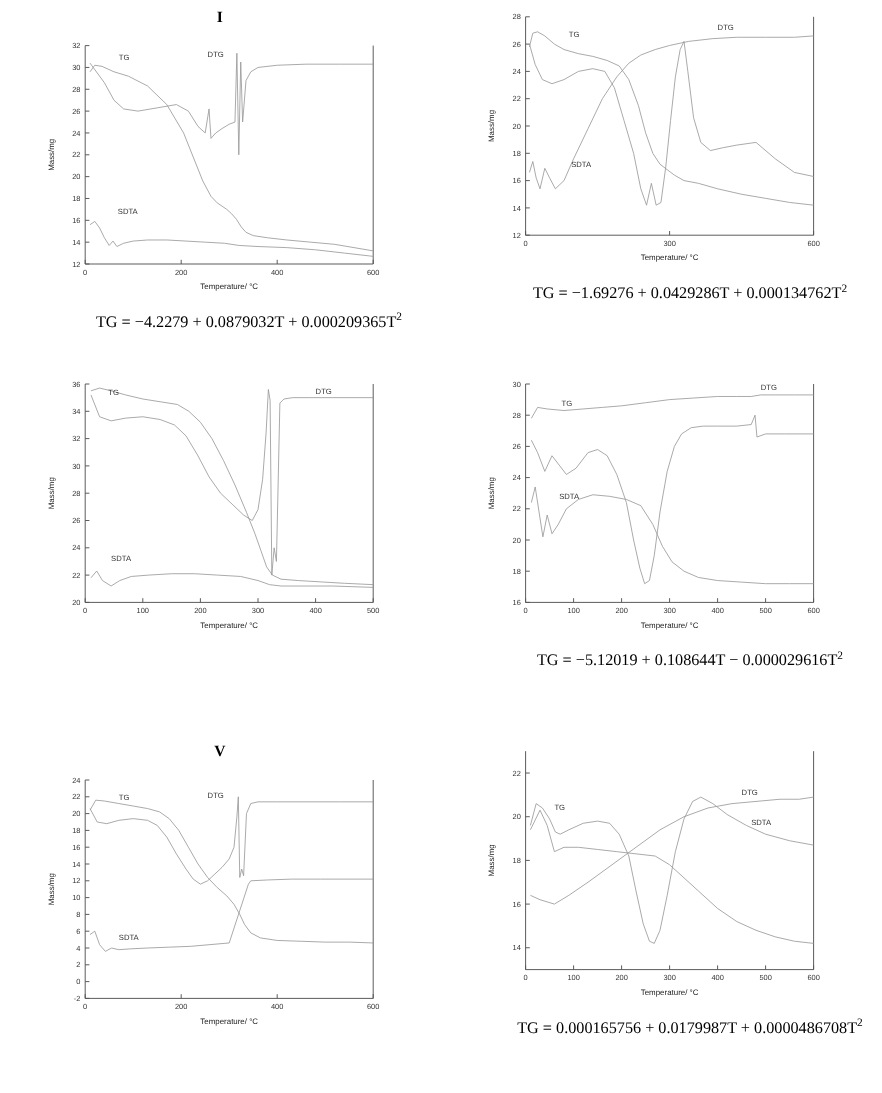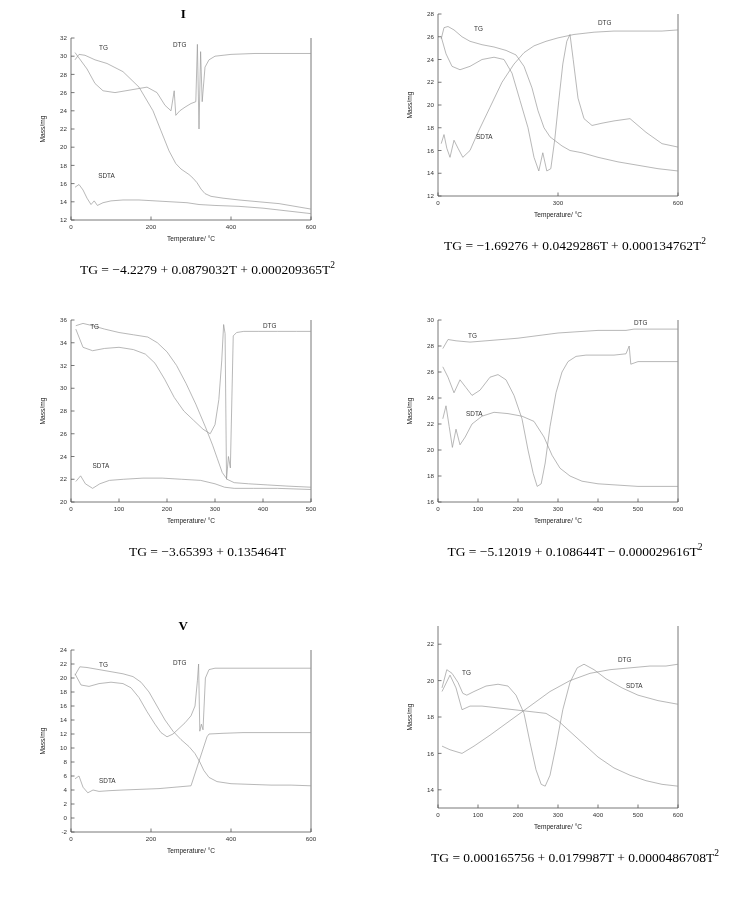--- a/index.html
+++ b/index.html
@@ -157,21 +157,20 @@
             <text class="axistitle" x="172" y="217" text-anchor="middle">Temperature/ °C</text>
             <text class="axistitle" x="0" y="0" text-anchor="middle" transform="translate(26,105) rotate(-90)">Mass/mg</text>
             <path class="curve curve-tg" d="M56.80,19.69 L64.00,17.41 L73.60,19.69 L85.60,23.10 L100.00,26.51 L114.40,28.79 L128.80,31.06 L138.40,36.75 L148.00,45.85 L157.60,59.50 L167.20,77.70 L176.80,98.17 L186.40,120.92 L193.60,139.13 L198.40,152.77 L203.20,166.42 L208.00,173.25 L215.20,176.66 L229.60,177.80 L248.80,178.94 L268.00,180.08 L292.00,181.21 "></path>
             <text class="curvelabel" x="71.2" y="23.099999999999966" text-anchor="start">TG</text>
             <path class="curve curve-dtg" d="M56.80,23.10 L64.00,41.30 L73.60,44.71 L85.60,42.44 L100.00,41.30 L114.40,43.58 L126.40,48.13 L136.00,57.22 L145.60,73.15 L155.20,91.35 L164.80,105.00 L174.40,114.10 L184.00,123.20 L191.20,127.75 L196.00,118.65 L199.84,93.63 L202.72,54.95 L204.64,18.55 L206.08,27.65 L207.52,173.25 L209.44,150.50 L211.36,161.88 L214.24,29.92 L217.60,26.51 L224.80,25.38 L239.20,25.38 L258.40,25.38 L277.60,25.38 L292.00,25.38 "></path>
             <text class="curvelabel" x="244" y="21.962500000000034" text-anchor="start">DTG</text>
             <path class="curve curve-sdta" d="M56.80,175.52 L61.60,169.84 L66.40,177.80 L73.60,182.35 L80.80,177.80 L90.40,174.39 L104.80,173.25 L124.00,172.11 L143.20,172.11 L162.40,173.25 L181.60,174.39 L196.00,177.80 L205.60,181.21 L215.20,182.35 L234.40,182.35 L258.40,182.35 L292.00,183.49 "></path>
             <text class="curvelabel" x="73.6" y="161.875" text-anchor="start">SDTA</text>
           </svg>
       </div>
-      <div class="equation"><span>TG = −3.65393 + 0.135464T</span><sup></sup></div>
     </div>
 
     <div class="cell">
       <div class="plot-wrap">
         <svg id="svg-3" width="330" height="230">
             <path class="axis-line" d="M52,14 L52,196 L292,196"></path>
             <path class="axis-line" d="M292,14 L292,196"></path>
             <line class="tick" x1="52" y1="196" x2="55.5" y2="196"></line>
             <text class="ticklabel" x="48" y="198.2" text-anchor="end">16</text>
             <line class="tick" x1="52" y1="170" x2="55.5" y2="170"></line>

